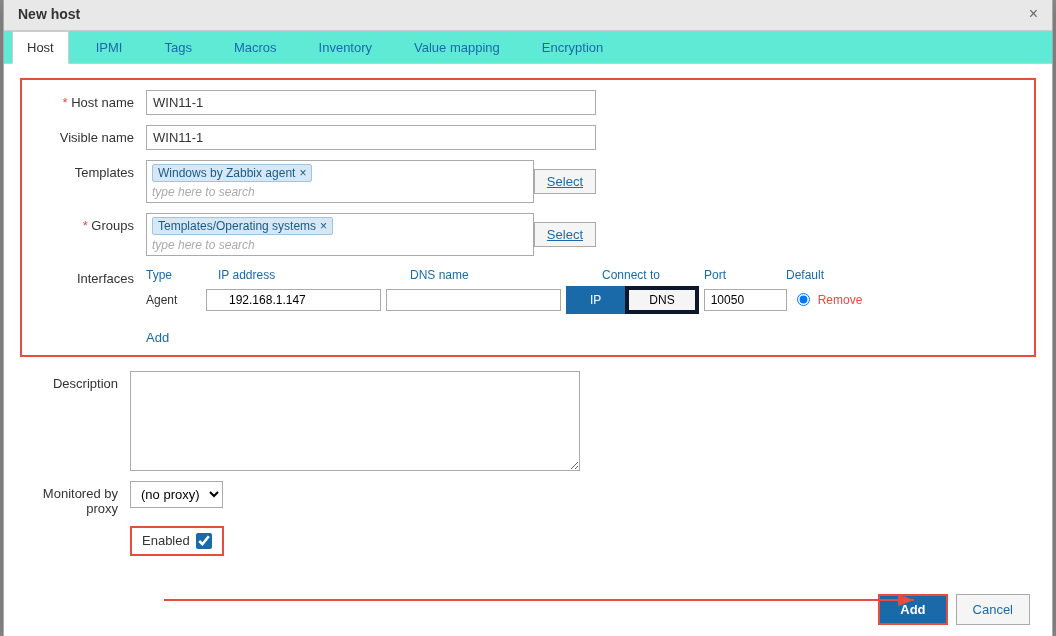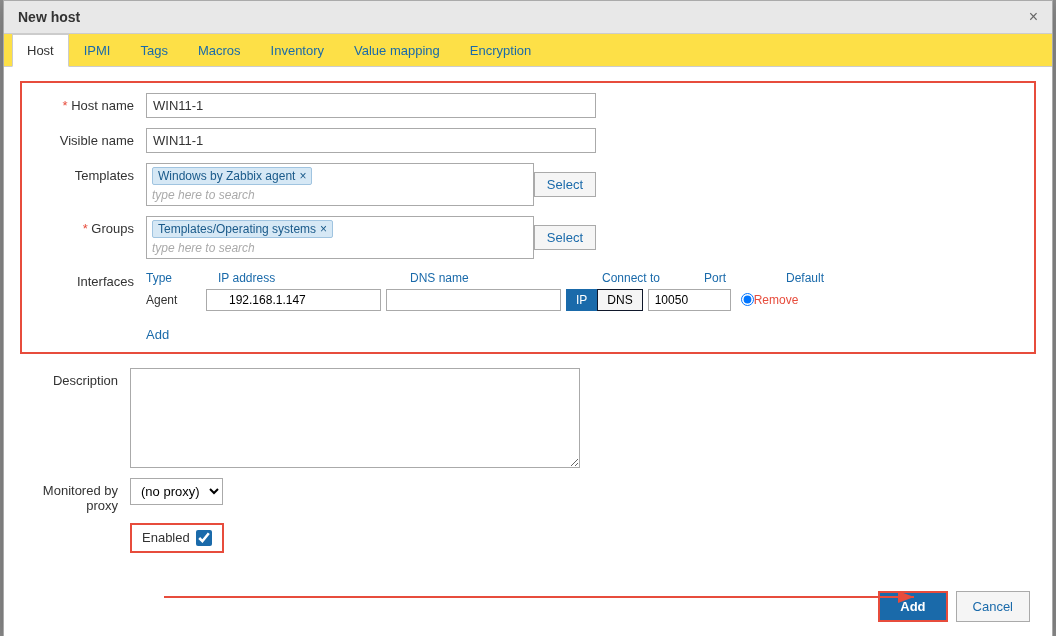--- a/index.html
+++ b/index.html
@@ -45,22 +45,23 @@
       cursor: pointer;
       font-size: 16px;
       color: #666;
       background: none;
       border: none;
       line-height: 1;
     }
     .tabs {
       display: flex;
       border-bottom: 1px solid #ccc;
-      background: #fde047;
+      background: #5eead4;
       padding: 0 8px;
+      gap: 12px;
     }
     .tab {
       padding: 8px 14px;
       cursor: pointer;
       font-size: 13px;
       color: #1a6aaa;
       border: 1px solid transparent;
       margin-bottom: -1px;
       text-decoration: none;
     }
@@ -132,20 +133,21 @@
       margin-top: 3px;
     }
     .select-btn {
       margin-left: 0;
       padding: 4px 12px;
       background: #f5f5f5;
       border: 1px solid #aaa;
       color: #1a6aaa;
       cursor: pointer;
       font-size: 13px;
+      text-decoration: underline;
     }
     .interfaces-header {
       display: flex;
       padding: 2px 0 4px 0;
       color: #1a6aaa;
       font-size: 12px;
       gap: 12px;
     }
     .interfaces-header .col-type { width: 60px; }
     .interfaces-header .col-ip { width: 180px; }
@@ -174,22 +176,22 @@
       padding: 3px 6px;
       border: 1px solid #aaa;
       font-size: 12px;
       margin-left: 5px;
     }
     .connect-btns {
       display: flex;
       margin-left: 5px;
     }
     .connect-btn {
-      padding: 3px 9px;
-      border: 1px solid #0f172a;
+      padding: 3px 20px;
+      border: 4px solid #0f172a;
       font-size: 12px;
       cursor: pointer;
       background: #f5f5f5;
     }
     .connect-btn.active {
       background: #1a6aaa;
       color: #fff;
       border-color: #1a6aaa;
     }
     .iface-port {
@@ -199,20 +201,21 @@
       font-size: 12px;
       margin-left: 5px;
     }
     .iface-radio {
       margin-left: 10px;
     }
     .remove-link {
       color: #e74c3c;
       text-decoration: none;
       font-size: 12px;
+      margin-left: 8px;
       cursor: pointer;
     }
     .add-link {
       color: #1a6aaa;
       text-decoration: none;
       font-size: 13px;
       cursor: pointer;
       margin-left: 110px;
       margin-top: 2px;
       display: inline-block;

